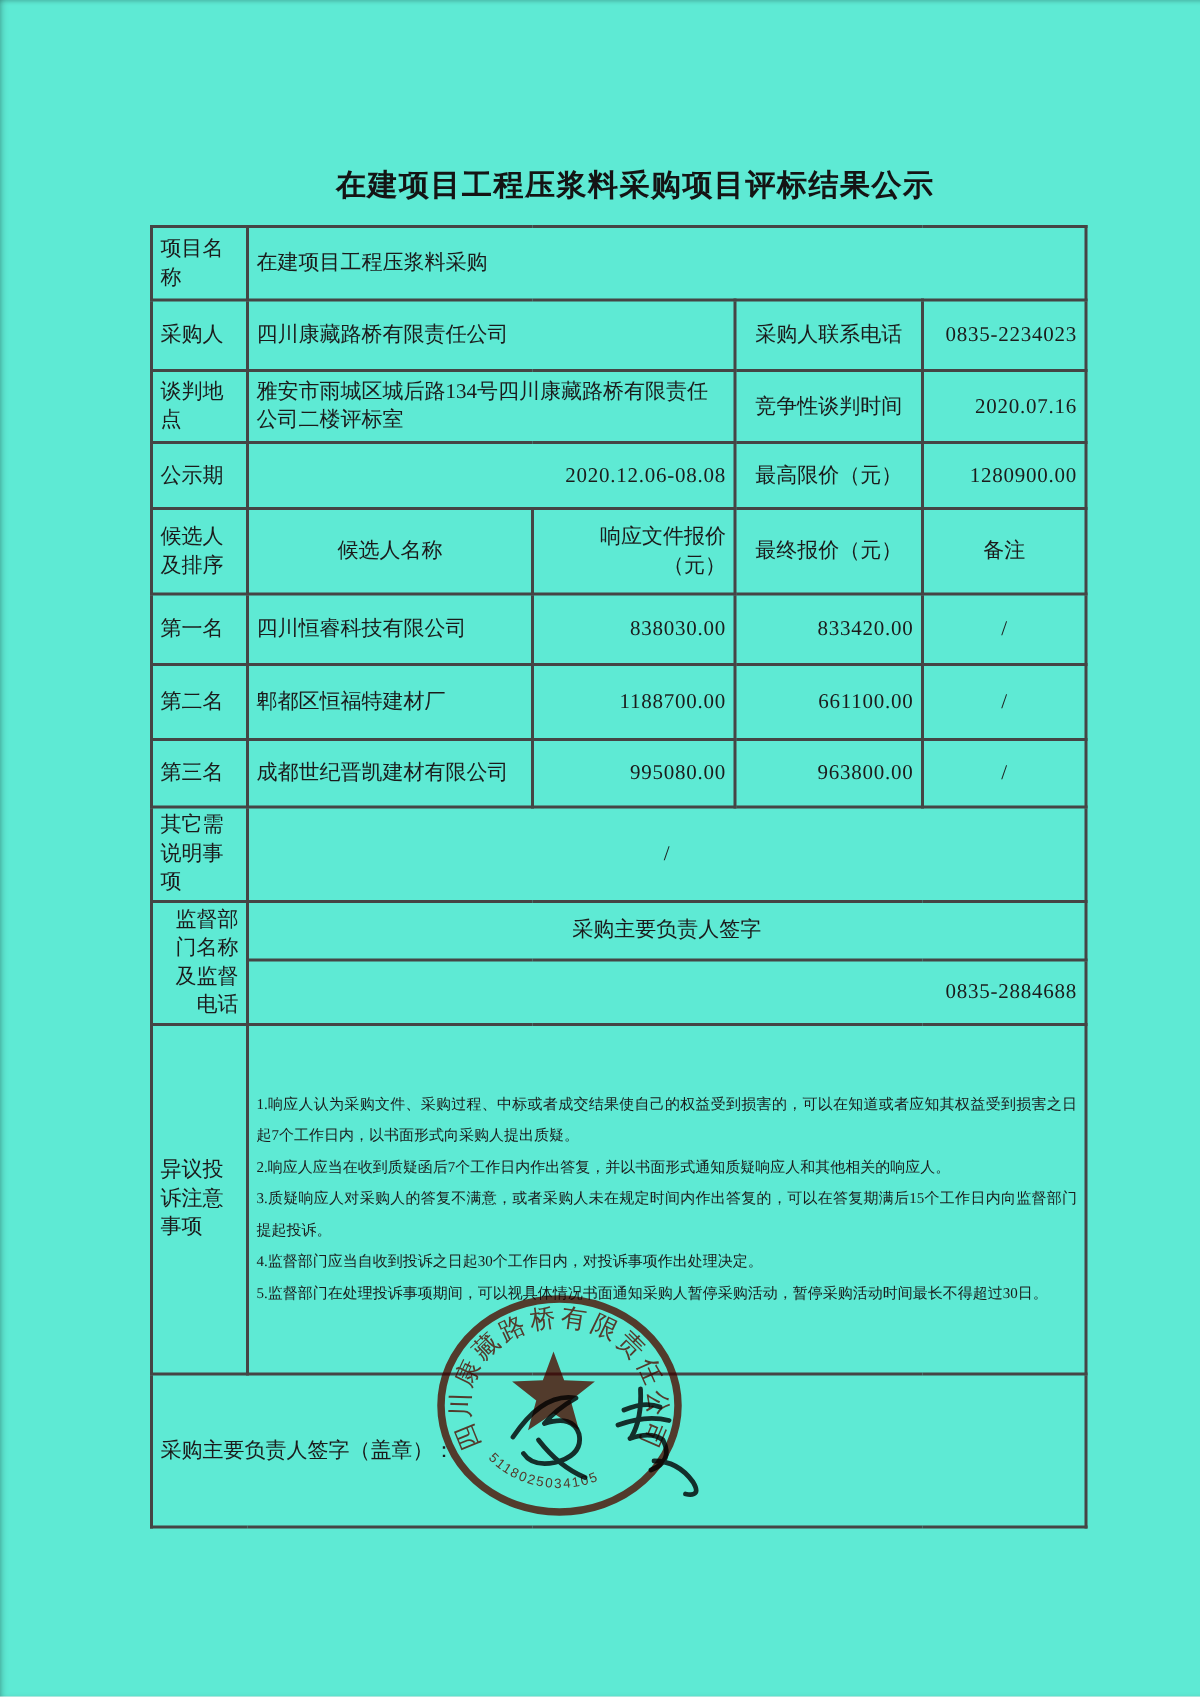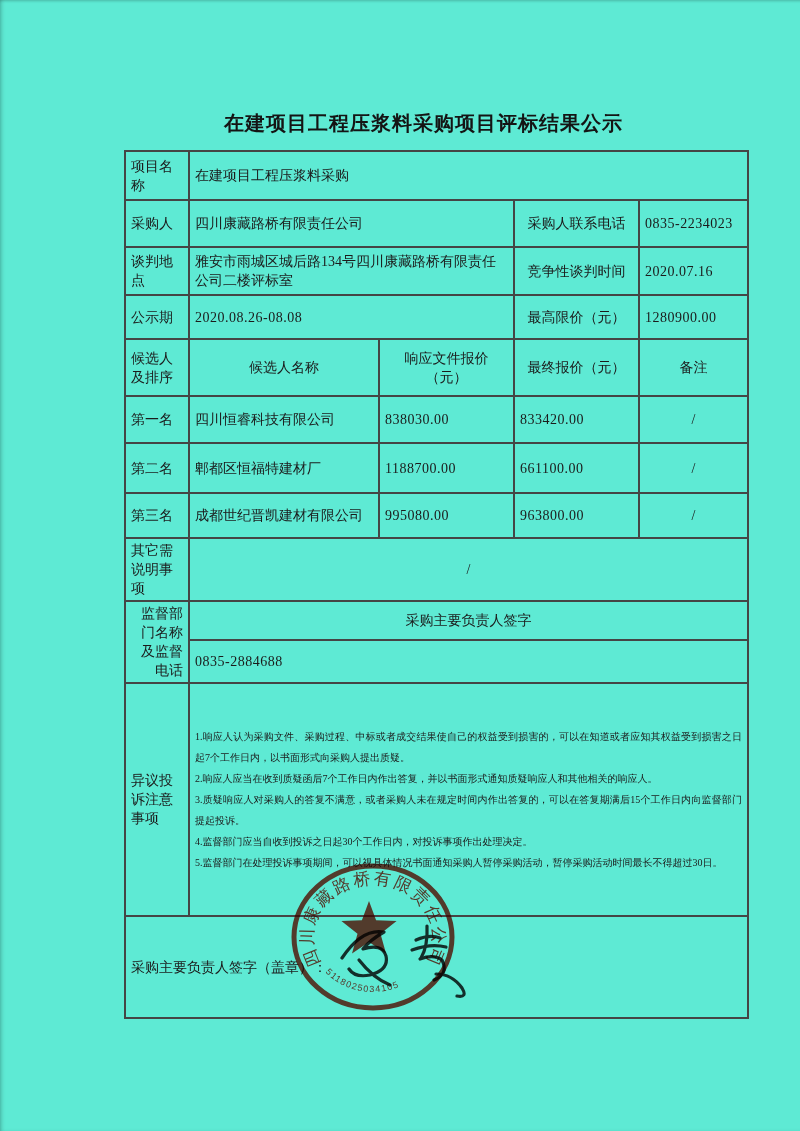--- a/index.html
+++ b/index.html
@@ -22,39 +22,39 @@
     top:110px;left:112px;width:623px;
     text-align:center;
     font-family:"Liberation Sans","DejaVu Sans",sans-serif;
     font-weight:bold;
     font-size:20px;
     letter-spacing:1px;
     color:#141414;
   }
   table.result-table{
     position:absolute;
-    top:150px;left:124px;
+    top:150px;left:100px;
     width:623px;
     border-collapse:collapse;
     table-layout:fixed;
   }
   .result-table td{
     border:2px solid #454545;
     font-size:14px;
     line-height:19px;
     color:#1b1b1b;
     vertical-align:middle;
     padding:2px 5px;
     overflow:hidden;
     word-break:break-all;
   }
   .lab{ text-align:left; padding-left:4px; }
   .cen{ text-align:center;margin-top:44px; }
-  .num{ text-align:left; letter-spacing:.5px; }
-  .hdr-resp{ padding:0 20px; text-align:center; }
+  .num{ text-align:right; letter-spacing:.5px; }
+  .hdr-resp{ padding:0 20px; text-align:right; }
   .sup-lab{ text-align:right; padding:2px 3px; }
   .objection-cell{ padding:8px 9px; text-align:justify; vertical-align:middle; }
   .objection-cell p{ margin:0; line-height:21px; font-size:10px; }
   .sig-cell{ padding-left:8px; font-size:15px; vertical-align:middle; }
   
   .seal{
     position:absolute;
     left:289px;top:861px;
     width:168px;height:152px;
     mix-blend-mode:multiply;
@@ -97,21 +97,21 @@
         <td class="num">0835-2234023</td>
       </tr>
       <tr style="height:48px">
         <td class="lab">谈判地点</td>
         <td class="lab" colspan="2">雅安市雨城区城后路134号四川康藏路桥有限责任公司二楼评标室</td>
         <td class="cen">竞争性谈判时间</td>
         <td class="num">2020.07.16</td>
       </tr>
       <tr style="height:44px">
         <td class="lab">公示期</td>
-        <td class="num" colspan="2">2020.08.26-08.08</td>
+        <td class="num" colspan="2">2020.12.06-08.08</td>
         <td class="cen">最高限价（元）</td>
         <td class="num">1280900.00</td>
       </tr>
       <tr style="height:57px">
         <td class="lab">候选人及排序</td>
         <td class="cen">候选人名称</td>
         <td class="hdr-resp">响应文件报价（元）</td>
         <td class="cen">最终报价（元）</td>
         <td class="cen">备注</td>
       </tr>

